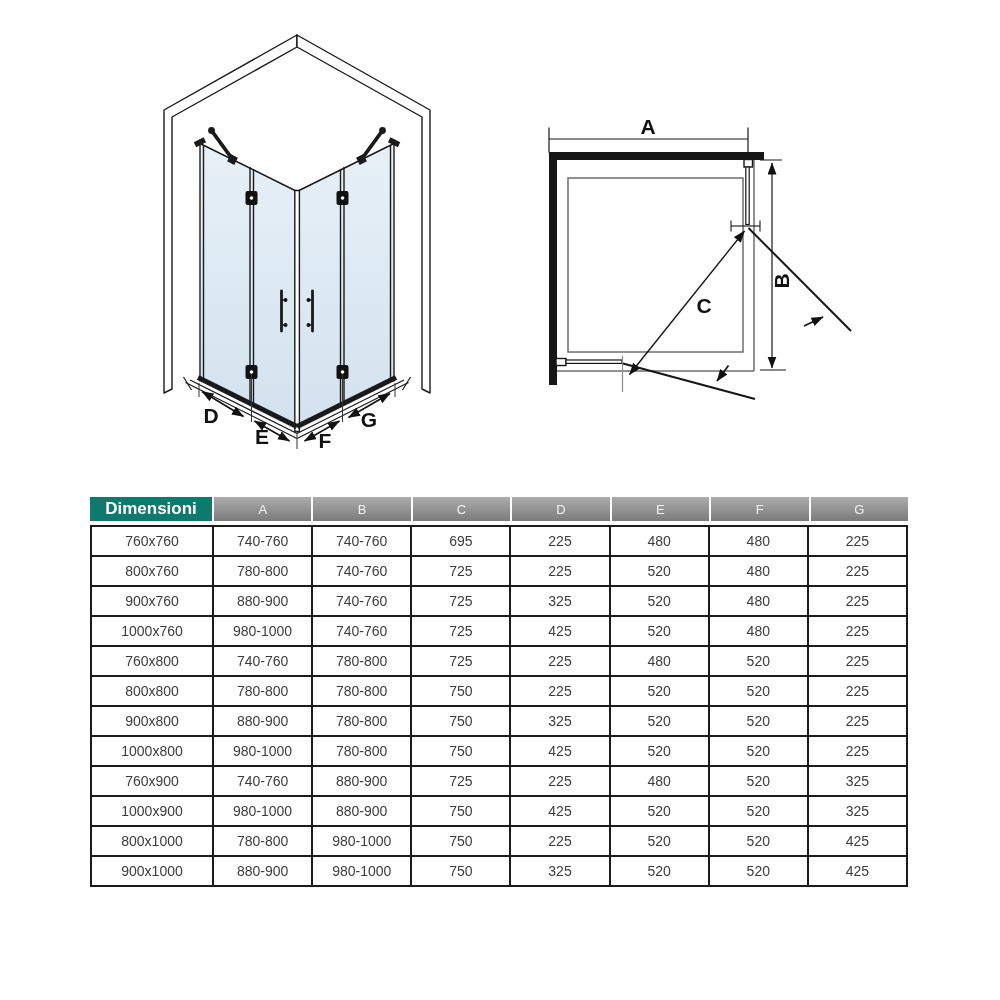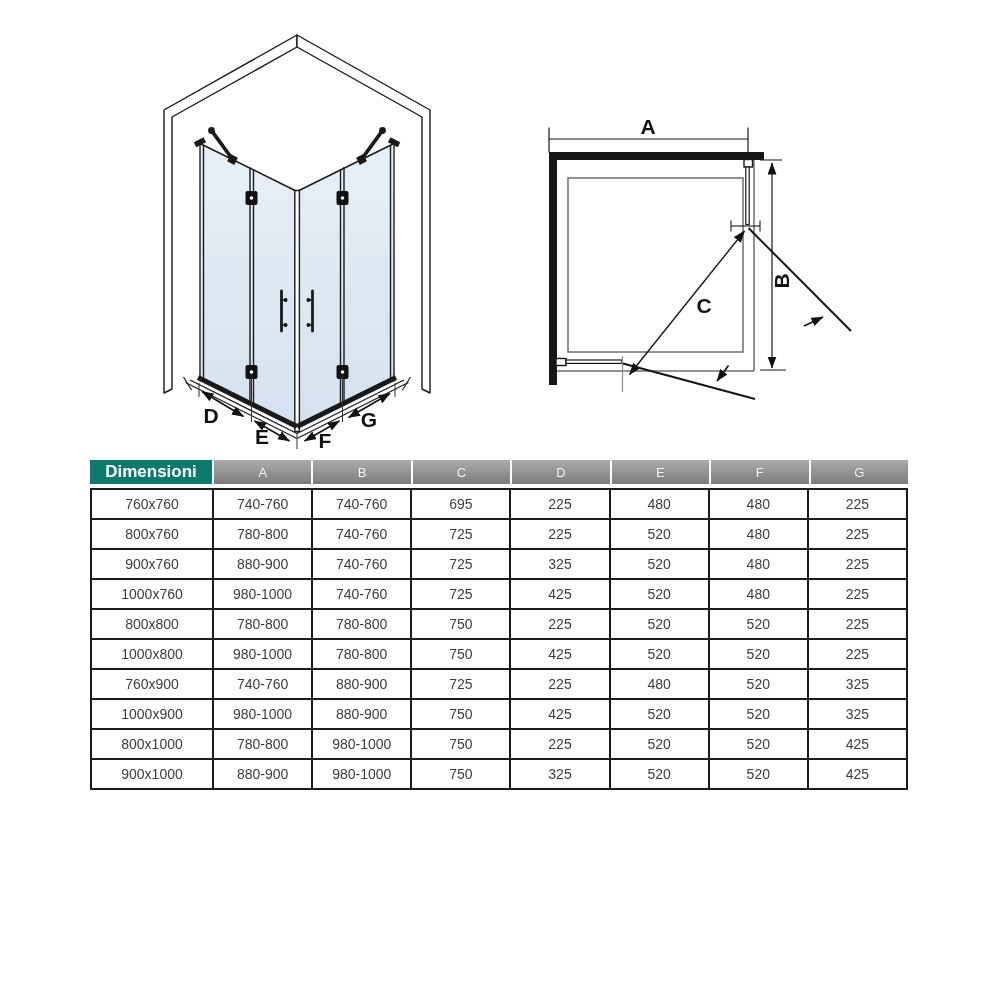--- a/index.html
+++ b/index.html
@@ -2,21 +2,21 @@
 <html><head>
 <meta charset="utf-8">
 <style>
   html,body { margin:0; padding:0; background:#ffffff; }
   body { width:1000px; height:1000px; font-family:"Liberation Sans",sans-serif; }
   .stage { position:relative; width:1000px; height:1000px; overflow:hidden; background:#fff; }
 
   svg.diagrams { position:absolute; left:0; top:0; }
   svg text.dim-label { font-family:"Liberation Sans",sans-serif; font-weight:bold; font-size:21px; fill:#111; }
 
-  .table-wrap { position:absolute; left:90px; top:460px; width:818px; }
+  .table-wrap { position:absolute; left:90px; top:497px; width:818px; }
   .thead { display:flex; height:24px; }
   .title-cell {
     width:122px; min-width:122px; background:#0E7A6E; color:#ffffff;
     font-weight:bold; font-size:17px; display:flex; align-items:center; justify-content:center;
   }
   .col-head {
     flex:1; background:linear-gradient(#acacac,#7b7b7b); border-left:2px solid #ffffff;
     color:#f2f2f2; font-size:13px; display:flex; align-items:center; justify-content:center;
   }
   table.tbody { margin-top:4px; border-collapse:collapse; width:100%; table-layout:fixed;padding-left:48px; }
@@ -241,25 +241,45 @@
             <td>1000x760</td>
             <td>980-1000</td>
             <td>740-760</td>
             <td>725</td>
             <td>425</td>
             <td>520</td>
             <td>480</td>
             <td>225</td>
           </tr>
           <tr>
+            <td>760x800</td>
+            <td>740-760</td>
+            <td>780-800</td>
+            <td>725</td>
+            <td>225</td>
+            <td>480</td>
+            <td>520</td>
+            <td>225</td>
+          </tr>
+          <tr>
             <td>800x800</td>
             <td>780-800</td>
             <td>780-800</td>
             <td>750</td>
             <td>225</td>
+            <td>520</td>
+            <td>520</td>
+            <td>225</td>
+          </tr>
+          <tr>
+            <td>900x800</td>
+            <td>880-900</td>
+            <td>780-800</td>
+            <td>750</td>
+            <td>325</td>
             <td>520</td>
             <td>520</td>
             <td>225</td>
           </tr>
           <tr>
             <td>1000x800</td>
             <td>980-1000</td>
             <td>780-800</td>
             <td>750</td>
             <td>425</td>

